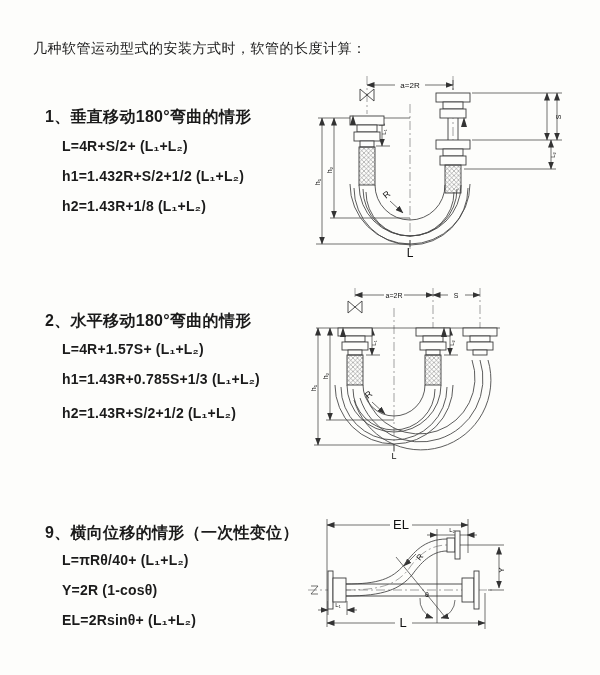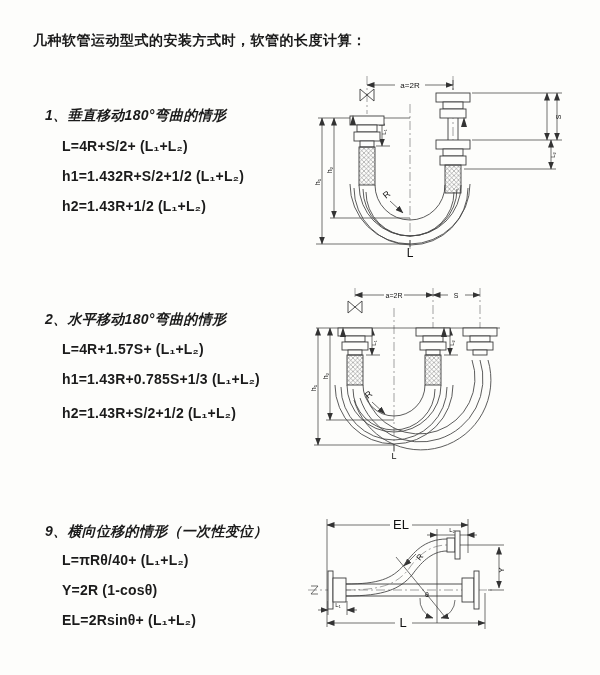--- a/index.html
+++ b/index.html
@@ -3,28 +3,27 @@
 <meta charset="utf-8">
 <style>
   html,body { margin:0; padding:0; }
   body {
     width:600px; height:675px; position:relative;
     background:#fdfdfb; overflow:hidden;
     font-family:"Liberation Sans","DejaVu Sans",sans-serif;
     color:#1b1b1b;
   }
   .title {
-    position:absolute; left:33px; top:32px;
-    font-size:14px; font-weight:bold; letter-spacing:0.5px;
+    position:absolute; left:33px; top:40px;
+    font-size:14px; font-weight:normal; letter-spacing:0.5px;
   }
   .sec-heading {
     position:absolute; left:45px;
-    font-size:14px; font-weight:bold; letter-spacing:0.3px;
+    font-size:16px; font-weight:bold; letter-spacing:0.3px;
     white-space:nowrap;
-    font-style:italic;
   }
   .formula {
     position:absolute; left:62px;
     font-size:14px; letter-spacing:0.2px; white-space:nowrap;font-weight:bold;
   }
   svg.diag { position:absolute; }
   svg text { fill:#111; font-family:"Liberation Sans","DejaVu Sans",sans-serif; }
   .st   { stroke:#3c3c3c; fill:none; stroke-width:0.9; }
   .tube { stroke:#4a4a4a; fill:none; stroke-width:0.9; }
   .dl   { stroke:#333;    fill:none; stroke-width:0.7; }
@@ -32,21 +31,21 @@
   .fit  { fill:#fdfdfb; stroke:#3c3c3c; stroke-width:0.9; }
 </style>
 </head>
 <body>
 
 <div class="title">几种软管运动型式的安装方式时，软管的长度计算：</div>
 
 <div class="sec-heading" style="top:107px">1、垂直移动180°弯曲的情形</div>
 <div class="formula" style="top:138px">L=4R+S/2+ (L₁+L₂)</div>
 <div class="formula" style="top:168px">h1=1.432R+S/2+1/2 (L₁+L₂)</div>
-<div class="formula" style="top:198px">h2=1.43R+1/2 (L₁+L₂)</div>
+<div class="formula" style="top:198px">h2=1.43R+1/8 (L₁+L₂)</div>
 
 <div class="sec-heading" style="top:311px">2、水平移动180°弯曲的情形</div>
 <div class="formula" style="top:341px">L=4R+1.57S+ (L₁+L₂)</div>
 <div class="formula" style="top:371px">h1=1.43R+0.785S+1/3 (L₁+L₂)</div>
 <div class="formula" style="top:405px">h2=1.43R+S/2+1/2 (L₁+L₂)</div>
 
 <div class="sec-heading" style="top:523px">9、横向位移的情形（一次性变位）</div>
 <div class="formula" style="top:552px">L=πRθ/40+ (L₁+L₂)</div>
 <div class="formula" style="top:582px">Y=2R (1-cosθ)</div>
 <div class="formula" style="top:612px">EL=2Rsinθ+ (L₁+L₂)</div>

